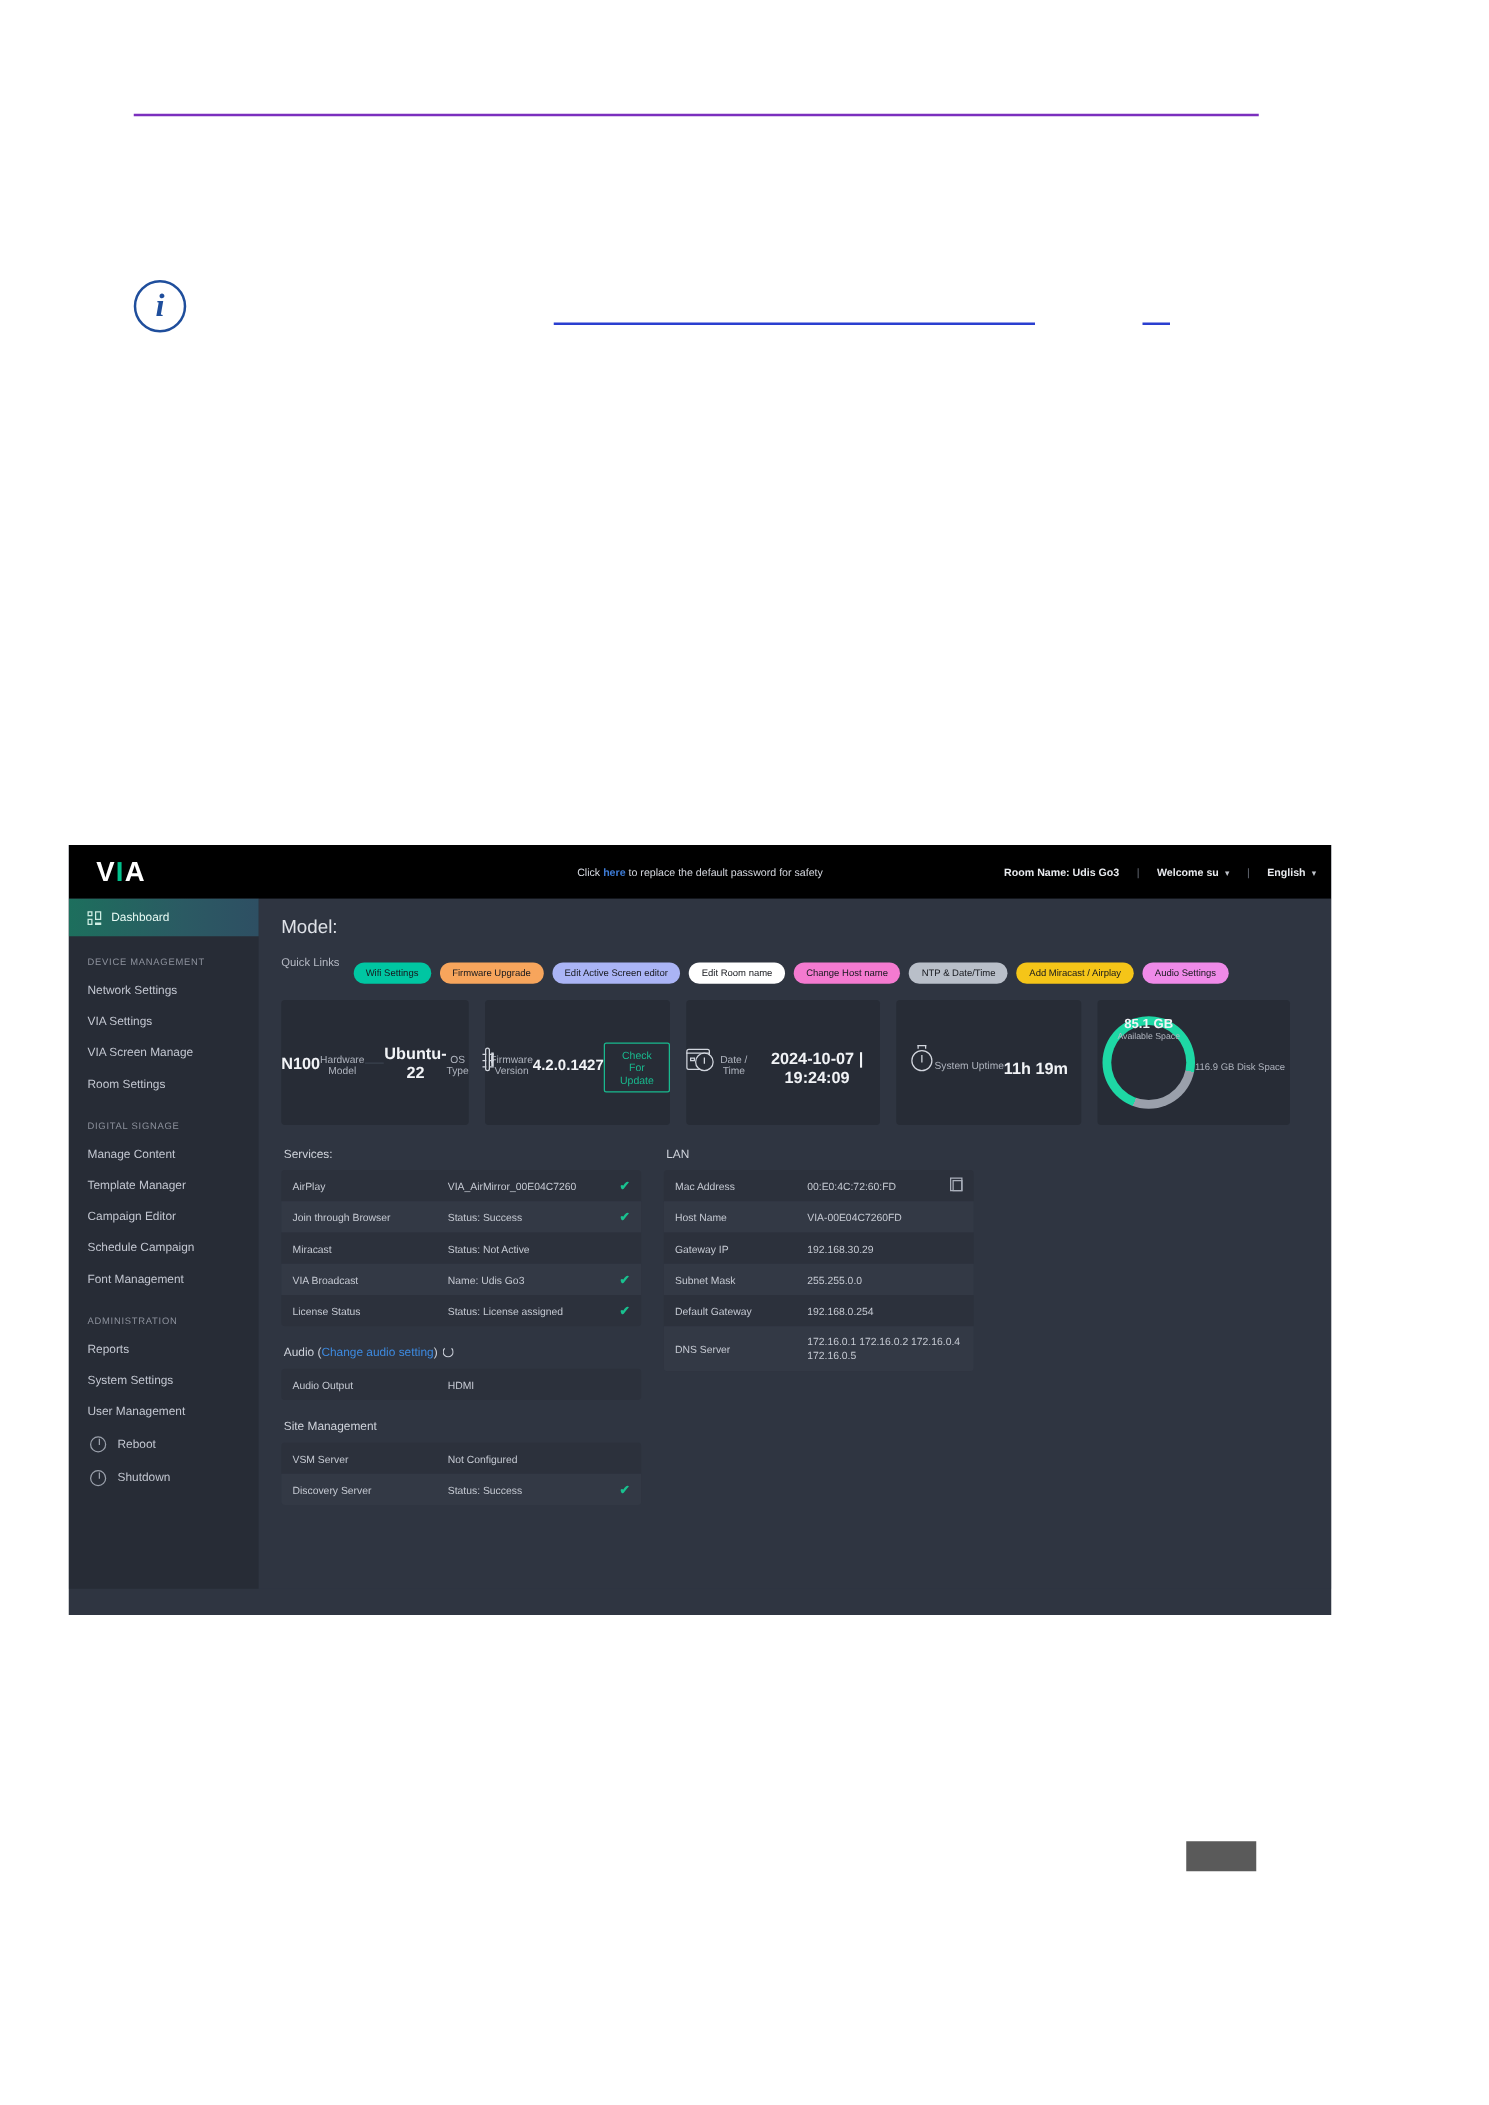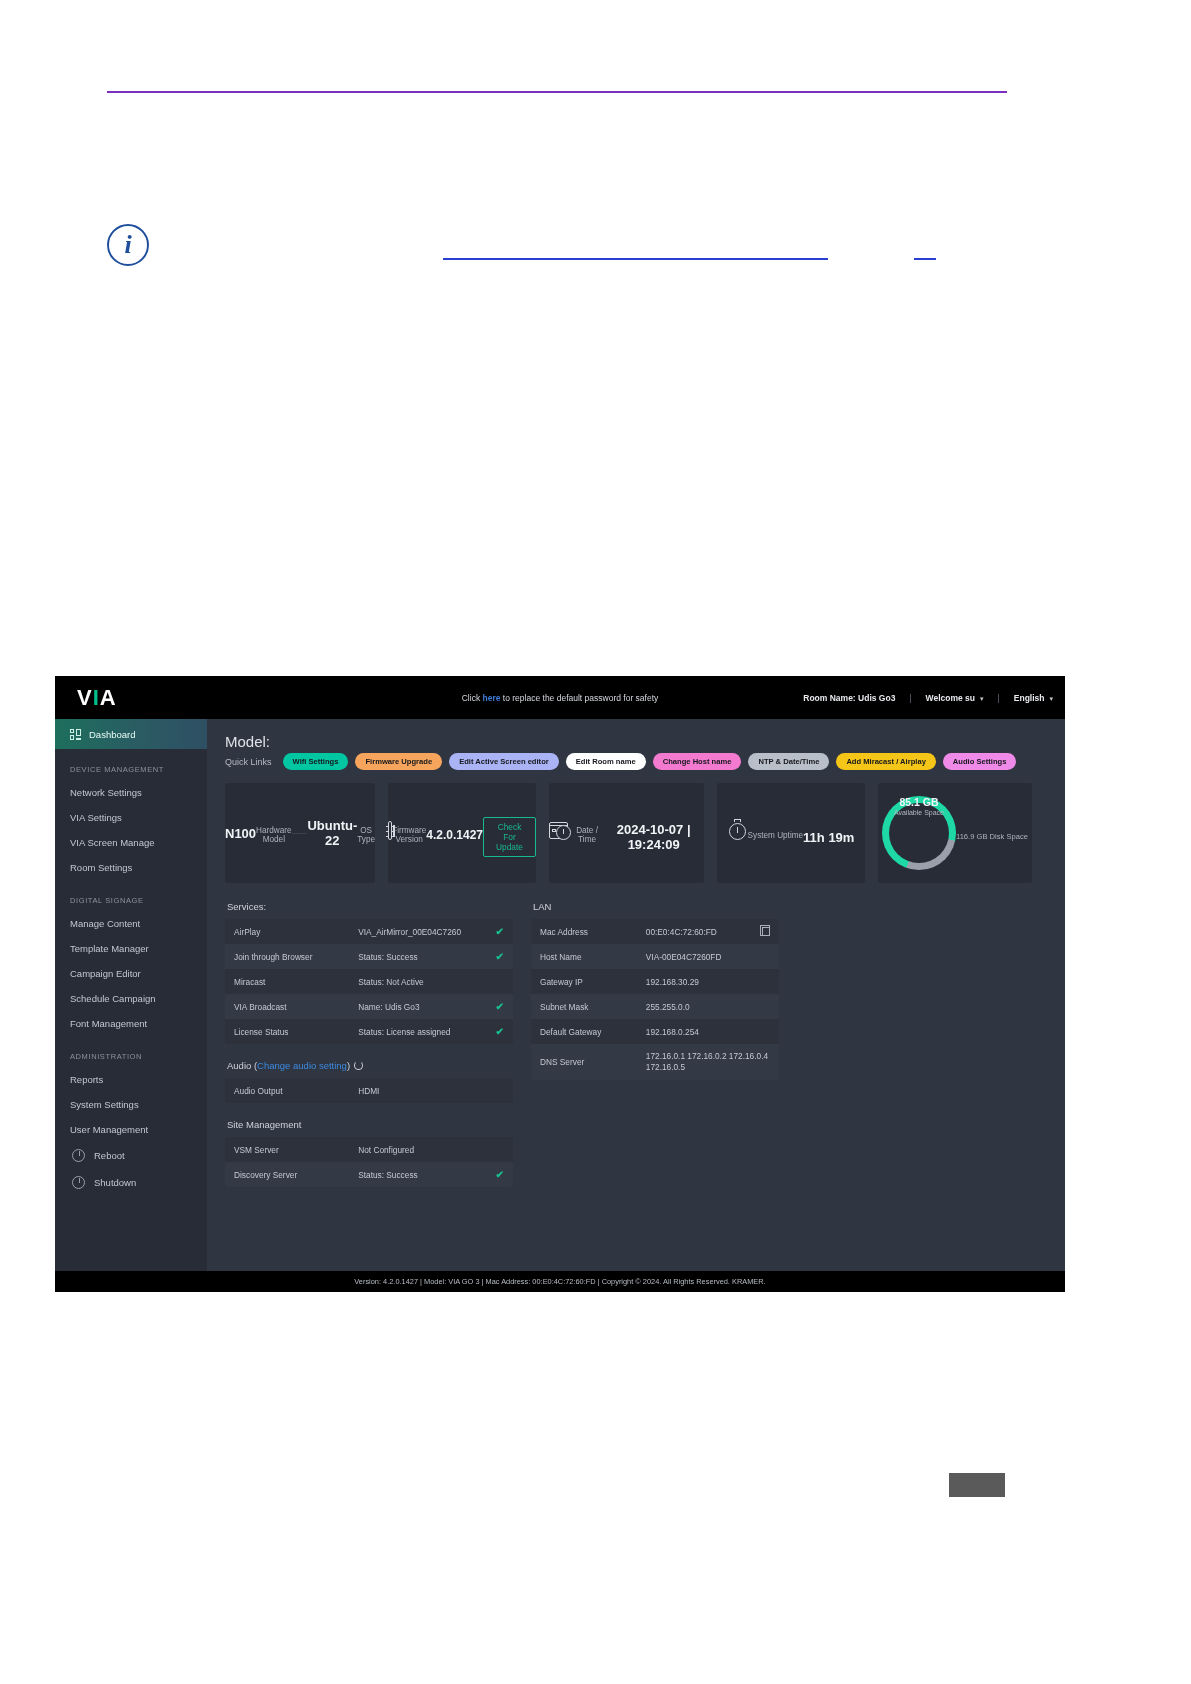--- a/index.html
+++ b/index.html
@@ -99,21 +99,21 @@
 
   
   .main { flex:1; background:#2f3541; padding:14px 0 0 18px; position:relative; }
   .model-title { font-size:15px; color:#dfe2e8; margin-bottom:3px; }
 
   
   .qrow { display:flex; align-items:center; gap:7px; margin-bottom:13px; }
   .qlabel { font-size:9px; color:#b6bac4; margin-right:4px; }
   .chip {
     border-radius:11px; padding:4px 10px; font-size:7.6px; color:#16181d;
-    white-space:nowrap; font-weight:700;
+    white-space:nowrap; font-weight:400;margin-top:17px;
   }
   .chip.c1{background:#00c6a2;} .chip.c2{background:#f7a55c;}
   .chip.c3{background:#aab4f5;} .chip.c4{background:#ffffff;text-align:center;}
   .chip.c5{background:#f47ad0;} .chip.c6{background:#b9bfc9;}
   .chip.c7{background:#f5c518;} .chip.c8{background:#ef8ae8;}
 
   
   .cards { display:flex; gap:13px; margin-bottom:18px; }
   .card {
     background:#272c36; border-radius:3px; height:100px;
@@ -424,15 +424,14 @@
               <div class="trow tall">
                   <span class="k">DNS Server</span>
                   <span class="v">172.16.0.1 172.16.0.2 172.16.0.4 172.16.0.5</span>
                 </div>
             </div>
           </div>
         </div>
       </div>
     </div>
 
-    <div class="appfoot">Version: 4.2.0.1427 | Model: VIA GO 3 | Mac Address: 00:E0:4C:72:60:FD | Copyright © 2024. All Rights Reserved. KRAMER.</div>
   </div>
 </div>
 
 </body></html>

